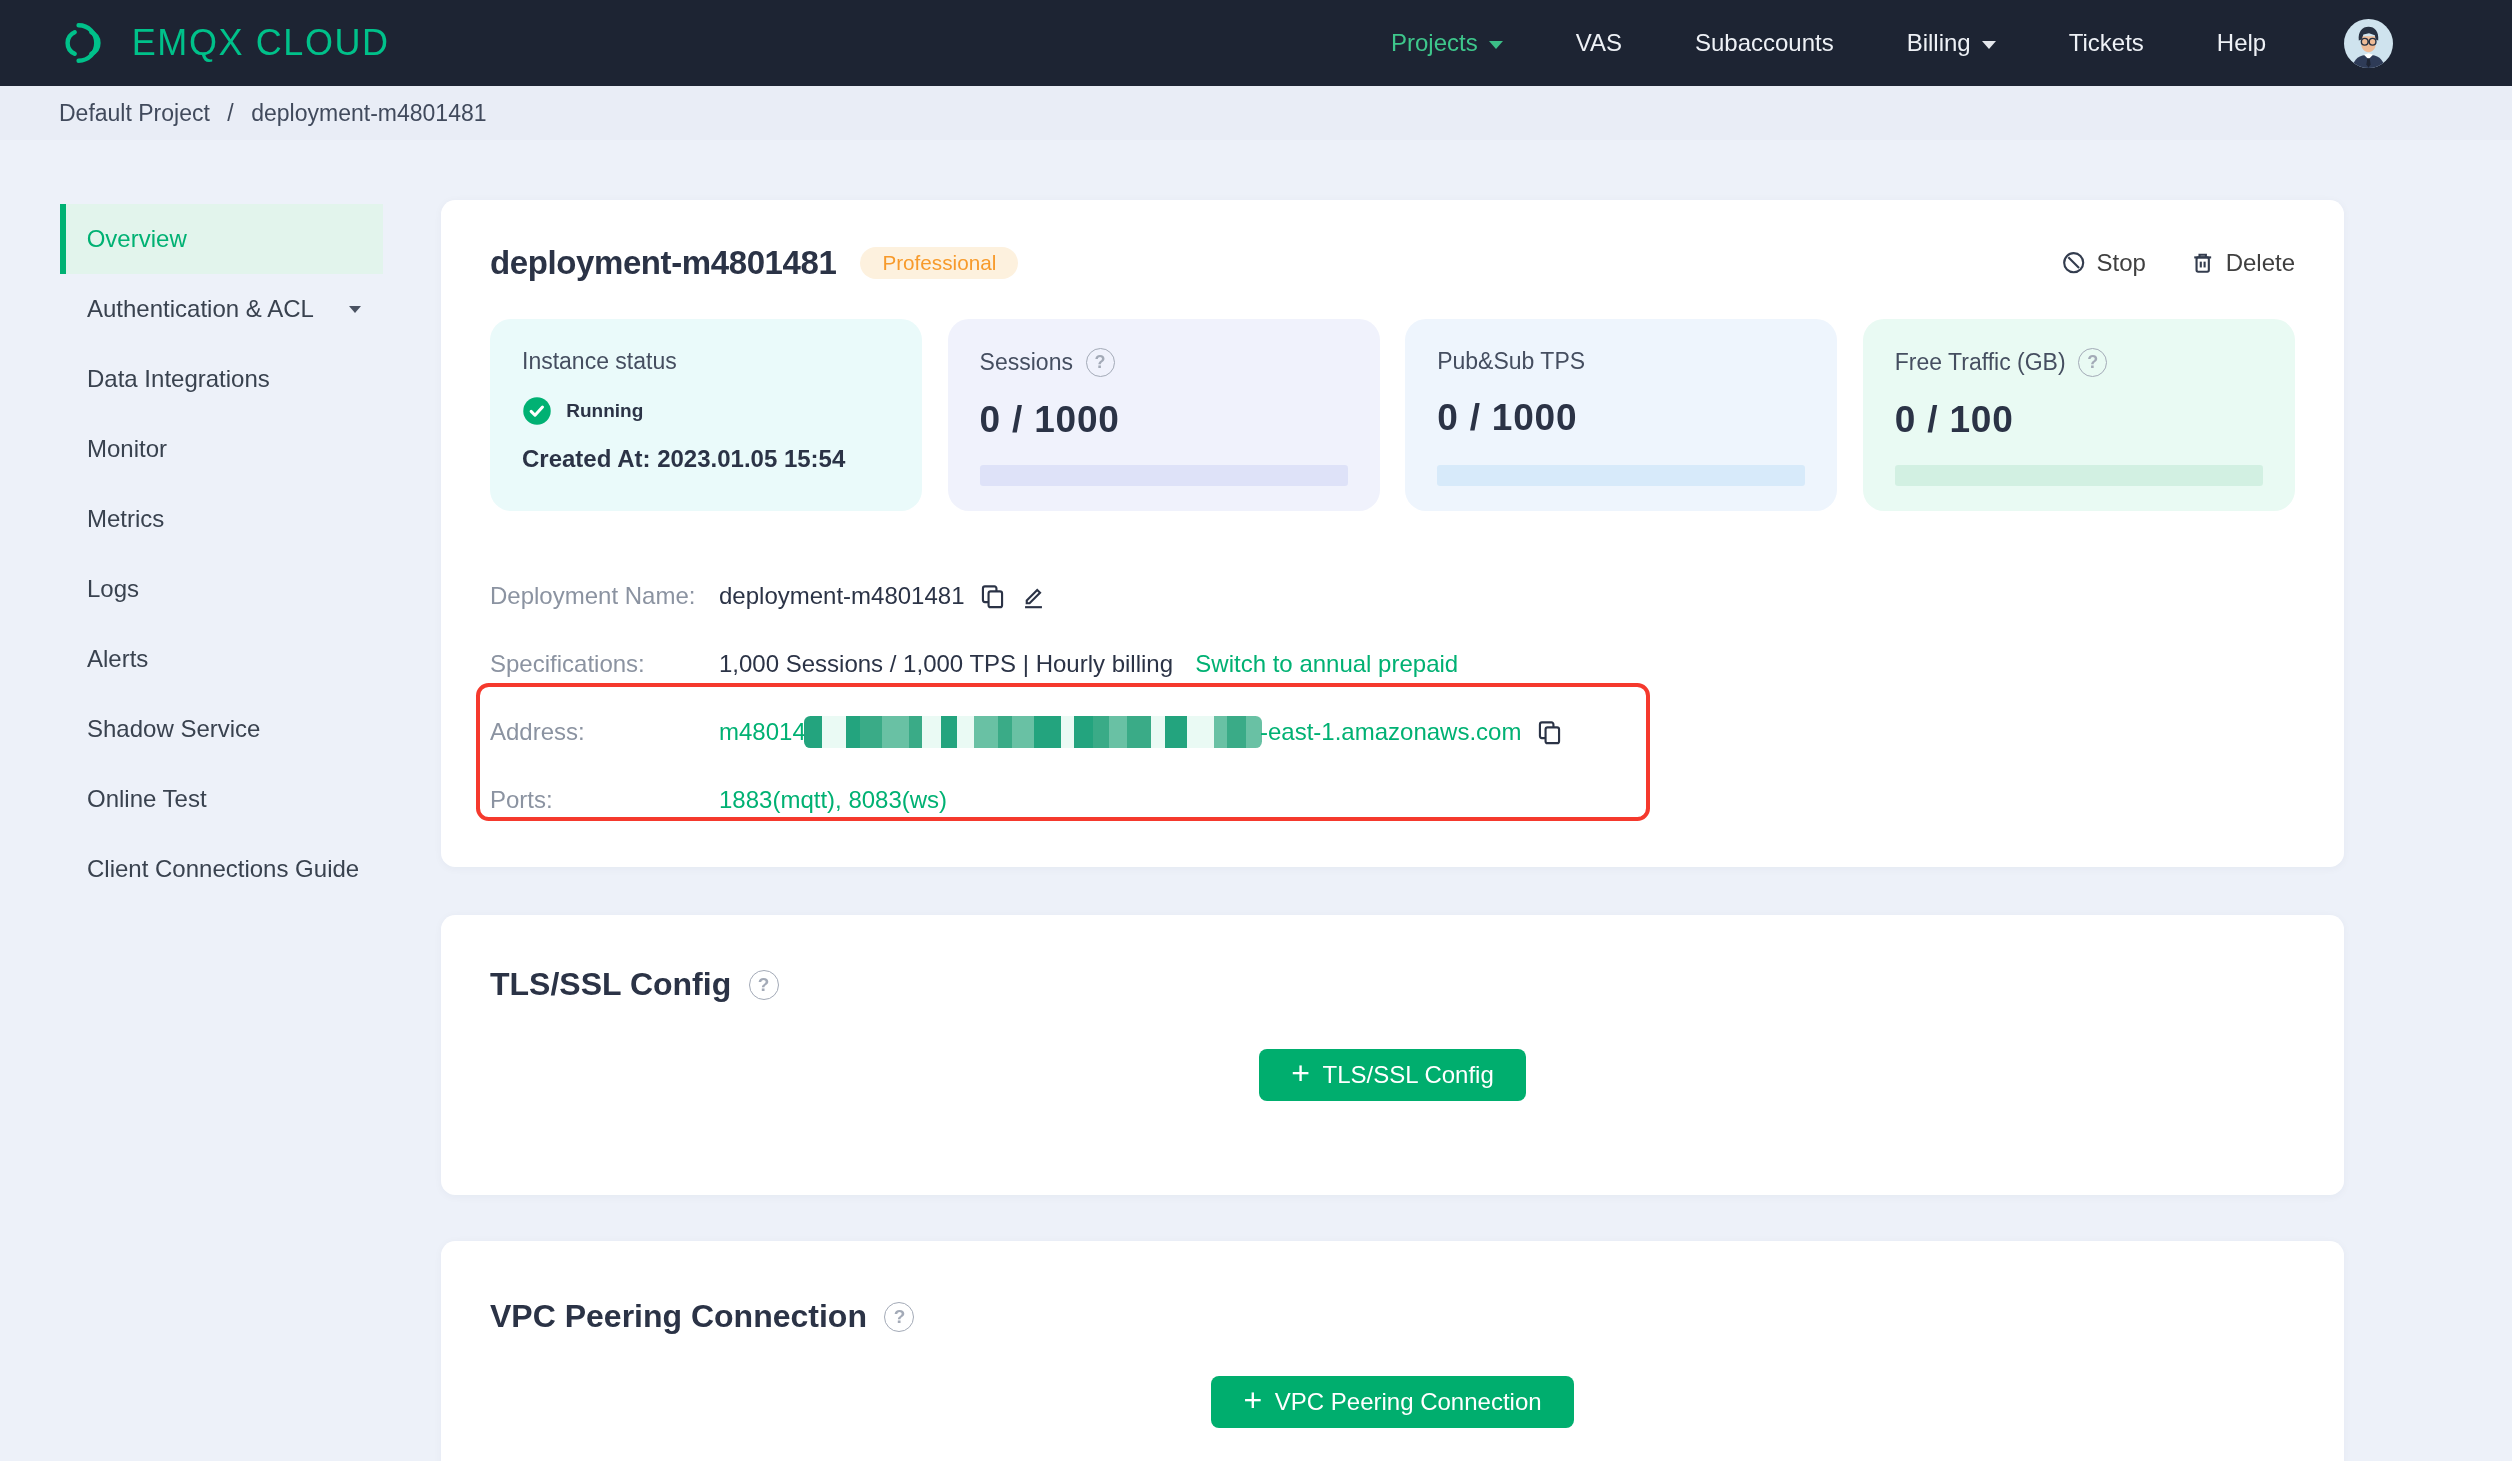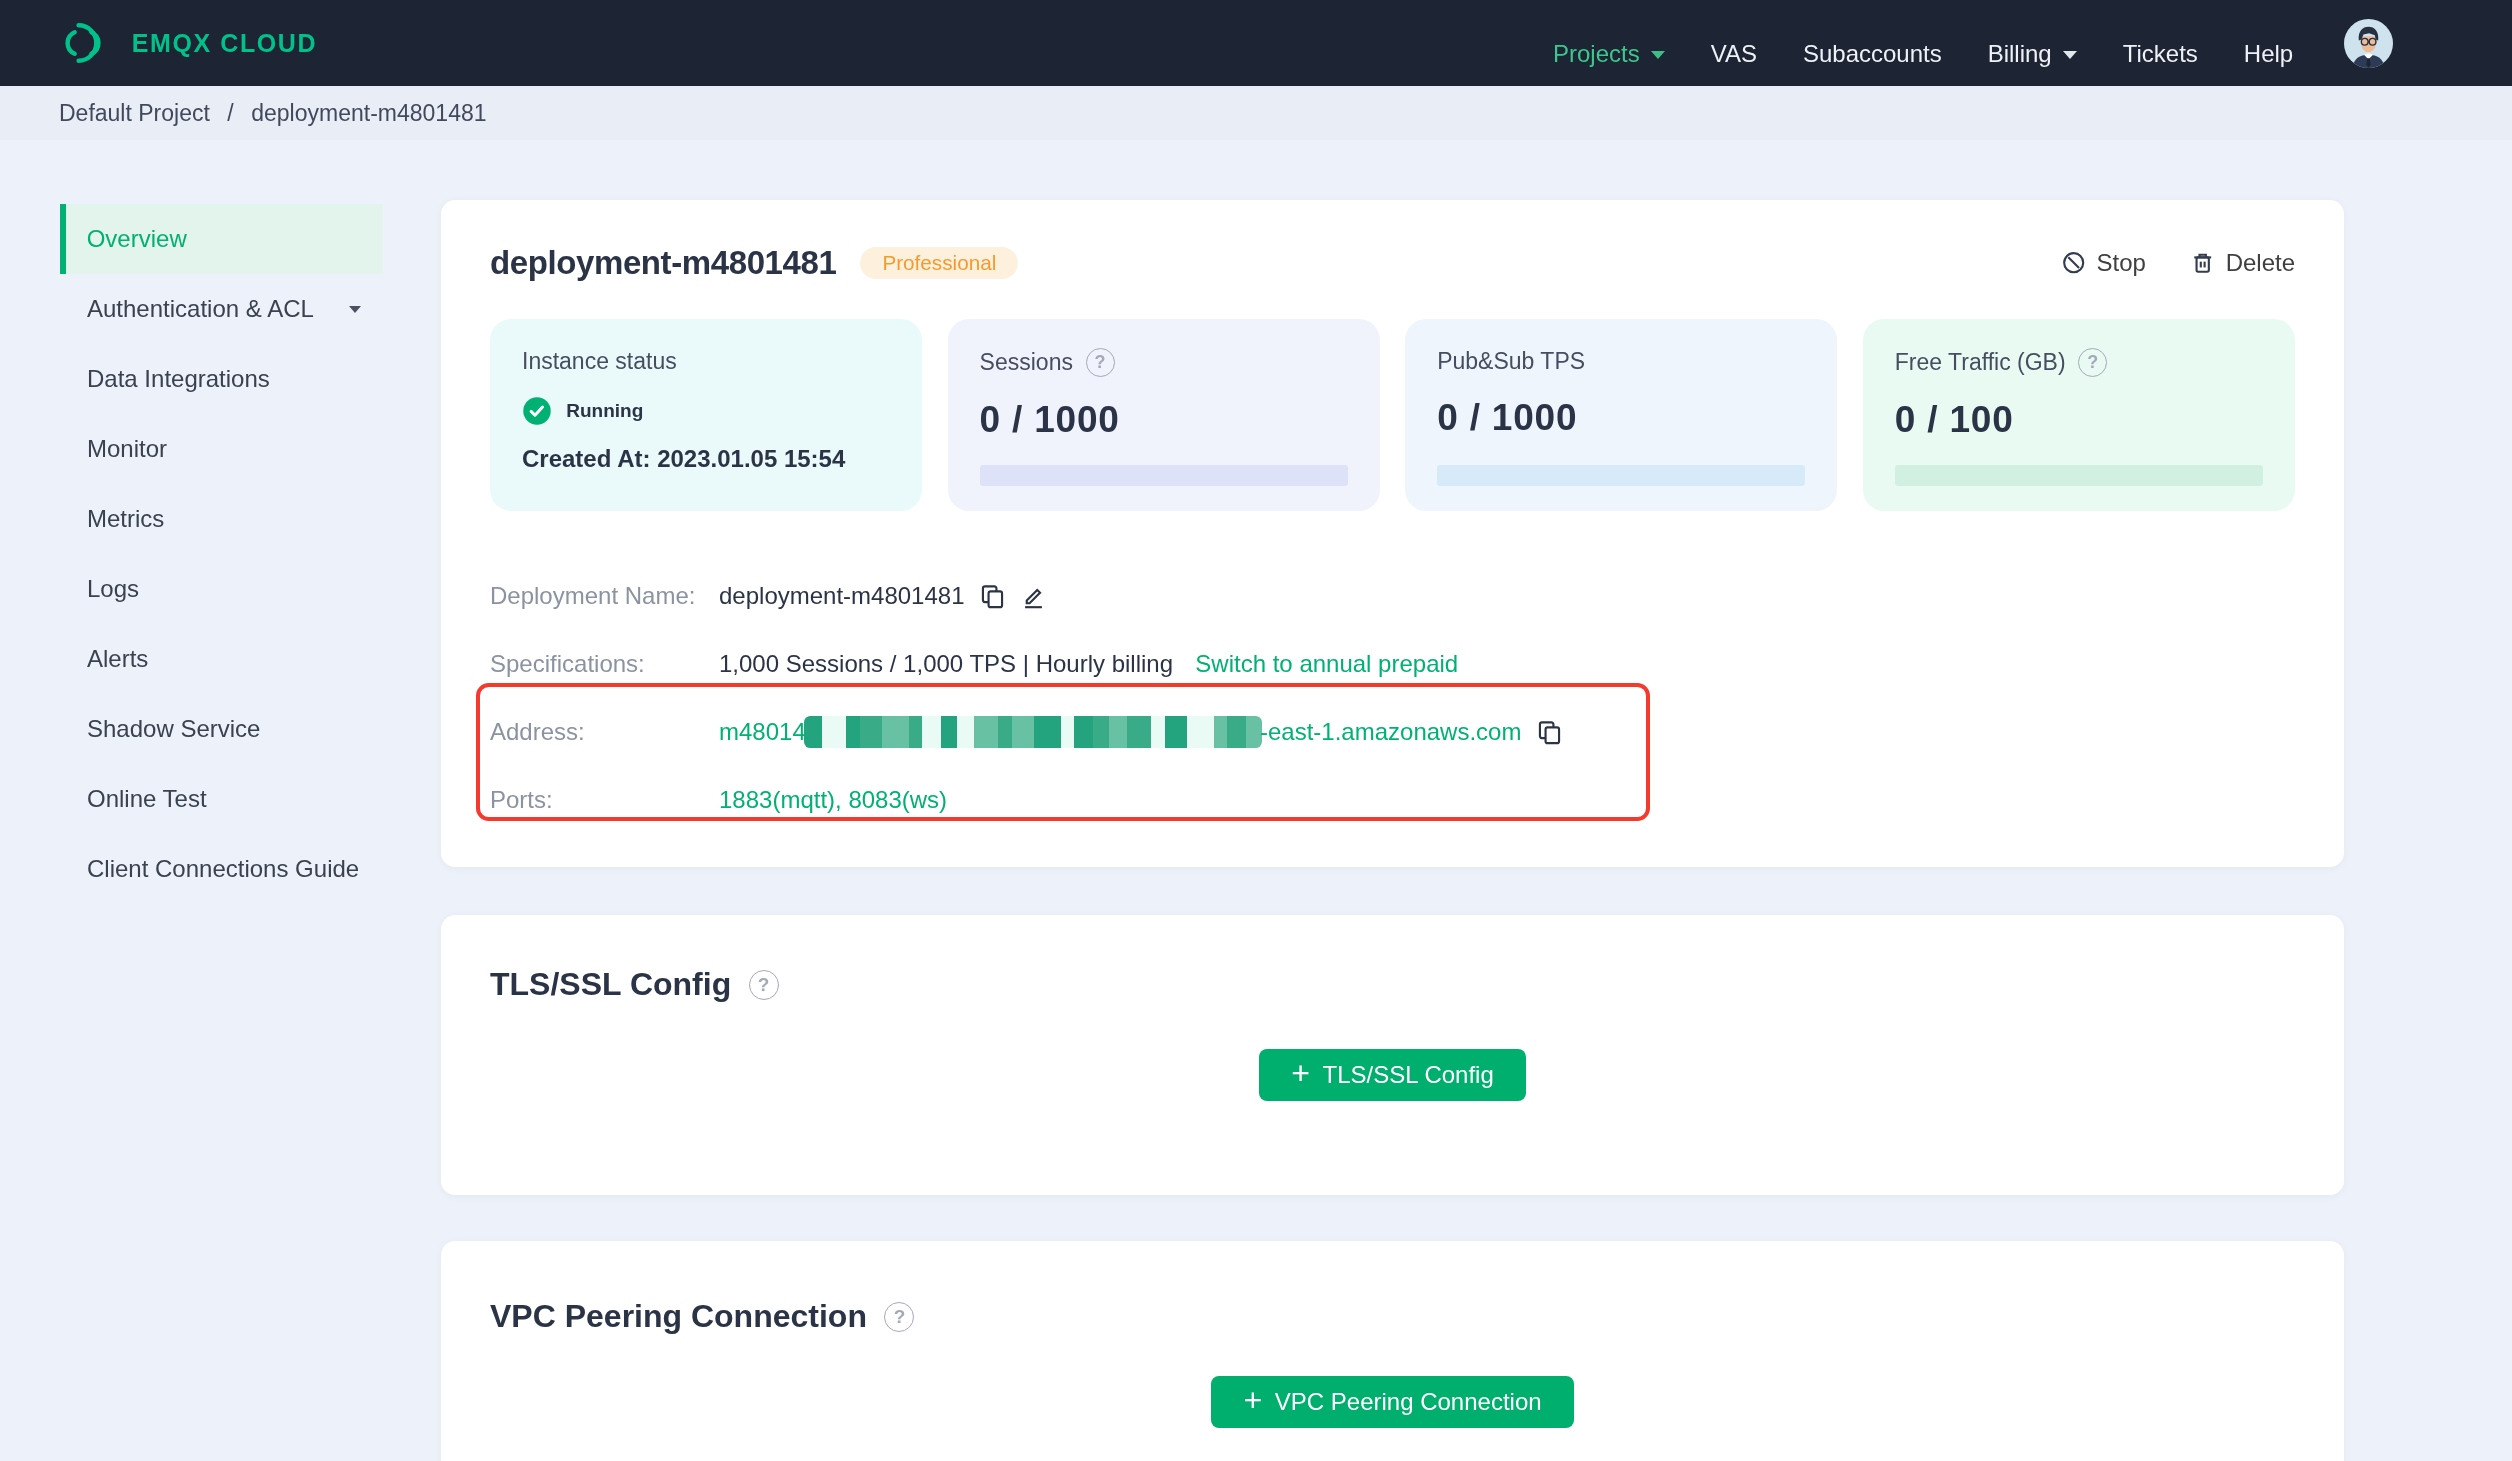--- a/index.html
+++ b/index.html
@@ -12,22 +12,22 @@
   *{box-sizing:border-box}
   html,body{margin:0;padding:0}
   body{
     width:2512px;height:1462px;overflow:hidden;background:var(--page_bg);
     font-family:"Liberation Sans","DejaVu Sans",sans-serif;color:var(--text_dark);
     -webkit-font-smoothing:antialiased;
   }
   
   .navbar{height:86px;background:var(--navbar_bg);display:flex;align-items:center;padding:0 119px 0 57px}
   .brand{display:flex;align-items:center;gap:20.7px;cursor:pointer}
-  .brand-text{color:var(--brand_green);font-size:25px;font-weight:700;letter-spacing:1.6px}
-  .nav{margin-left:auto;display:flex;align-items:flex-end;gap:46px;font-size:24px;color:#eef1f6}
+  .brand-text{color:var(--brand_green);font-size:36px;font-weight:400;letter-spacing:1.6px}
+  .nav{margin-left:auto;display:flex;align-items:center;gap:73px;font-size:24px;color:#eef1f6}
   .nav-item{display:flex;align-items:center;gap:11px;cursor:pointer;white-space:nowrap}
   .nav-item.active{color:#3ec78c}
   .caret{width:0;height:0;border-left:7.2px solid transparent;border-right:7.2px solid transparent;
          border-top:8.7px solid currentColor;display:inline-block;margin-top:3.2px;opacity:.95}
   .avatar{width:49px;height:49px;border-radius:50%;margin-left:4.8px;cursor:pointer;flex-shrink:0}
   
   .breadcrumb{height:54px;background:var(--breadcrumb_bg);display:flex;align-items:center;
               padding-left:59px;font-size:23px;color:#414a5c;gap:17.5px}
   .crumb{cursor:pointer}
   .crumb.current{cursor:default}

